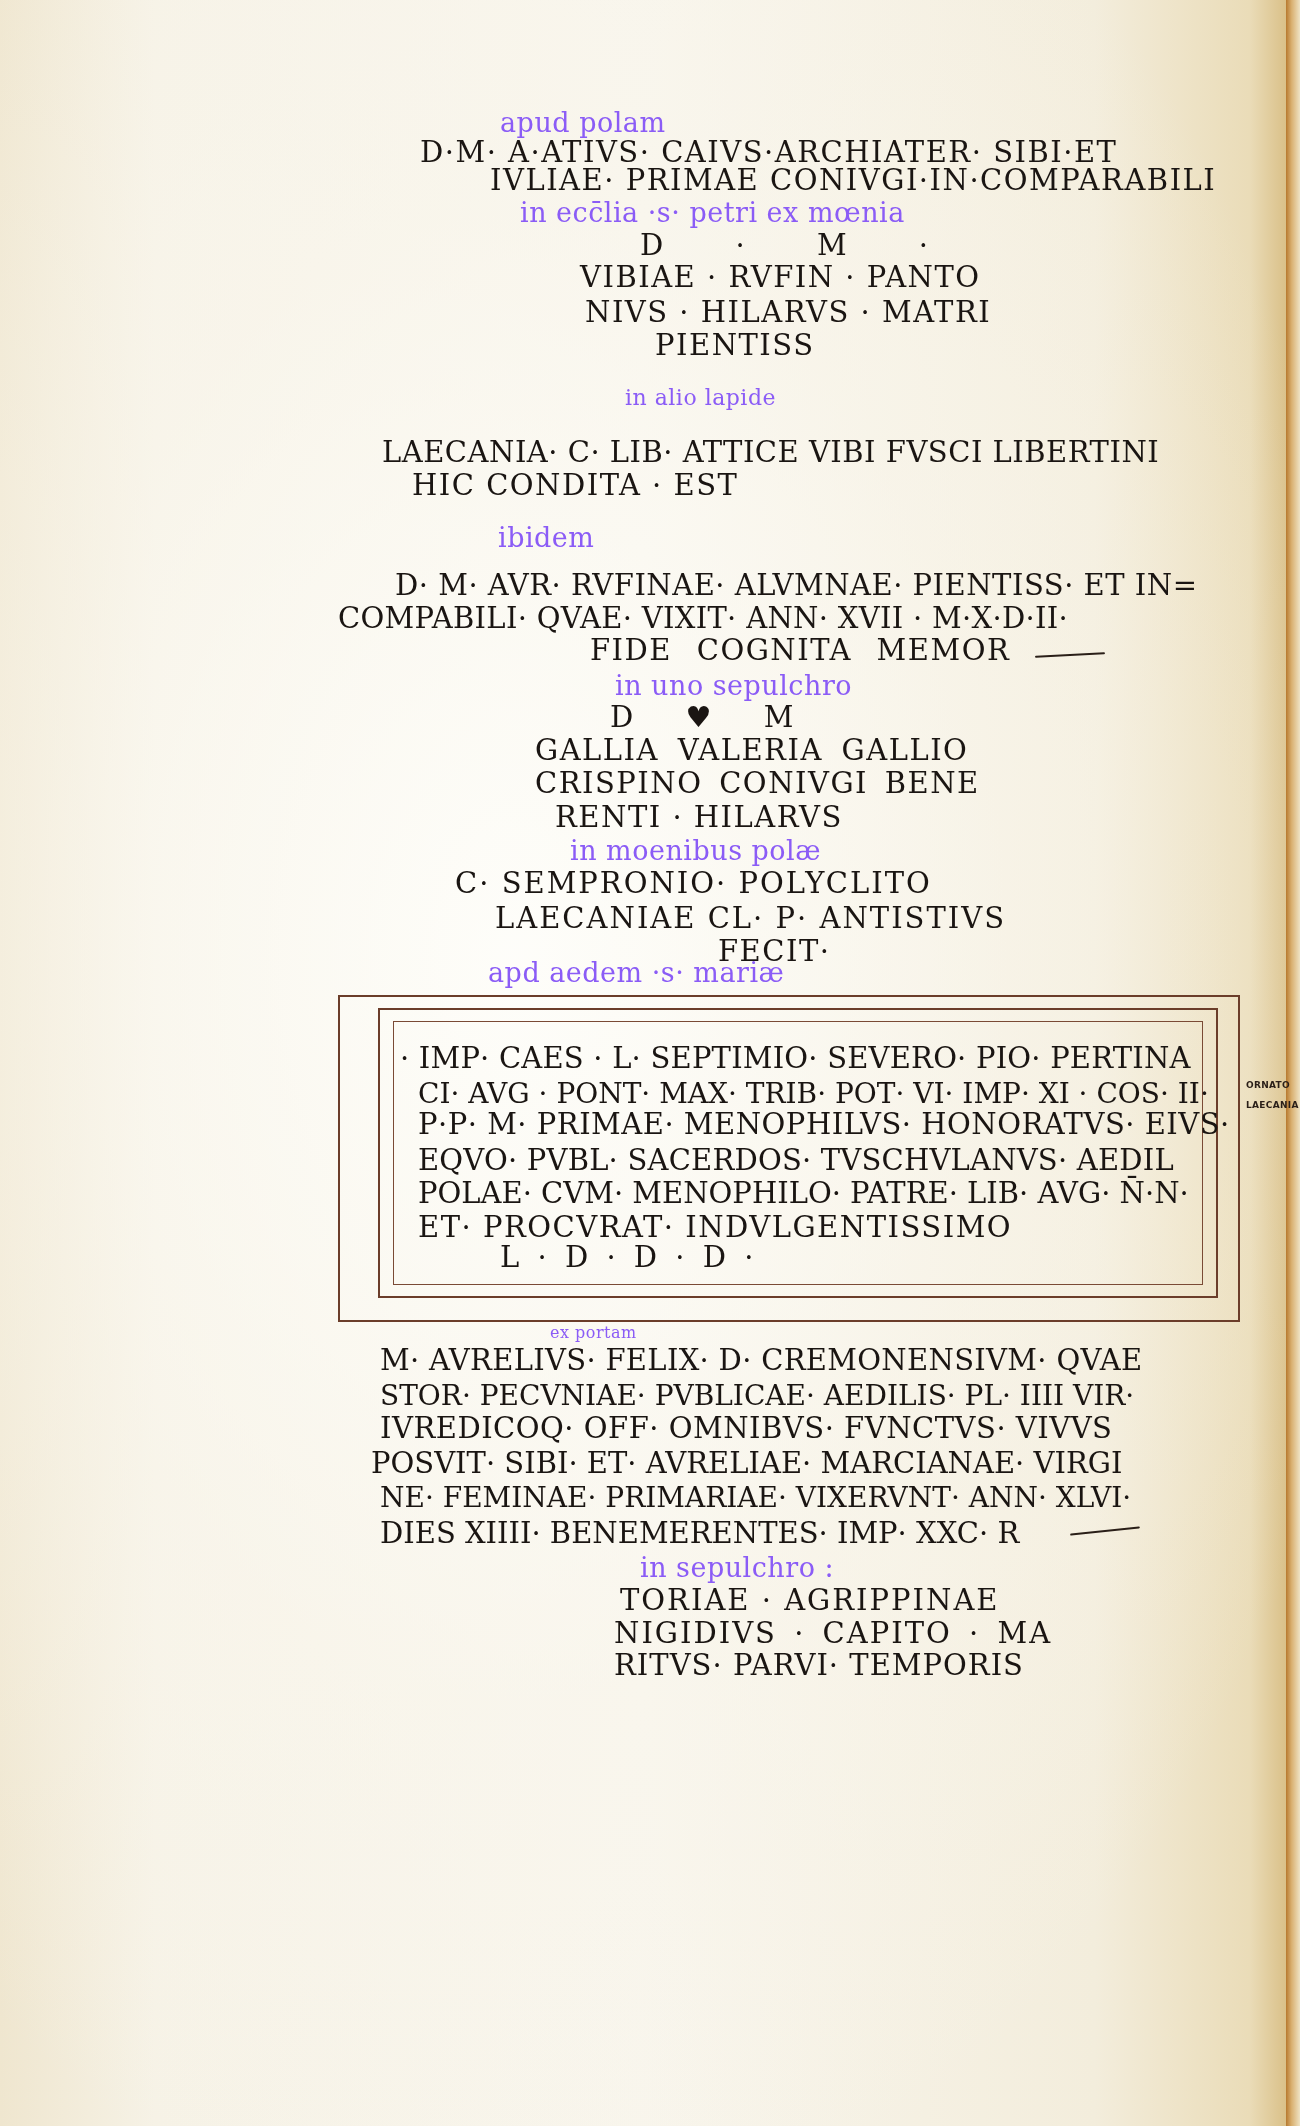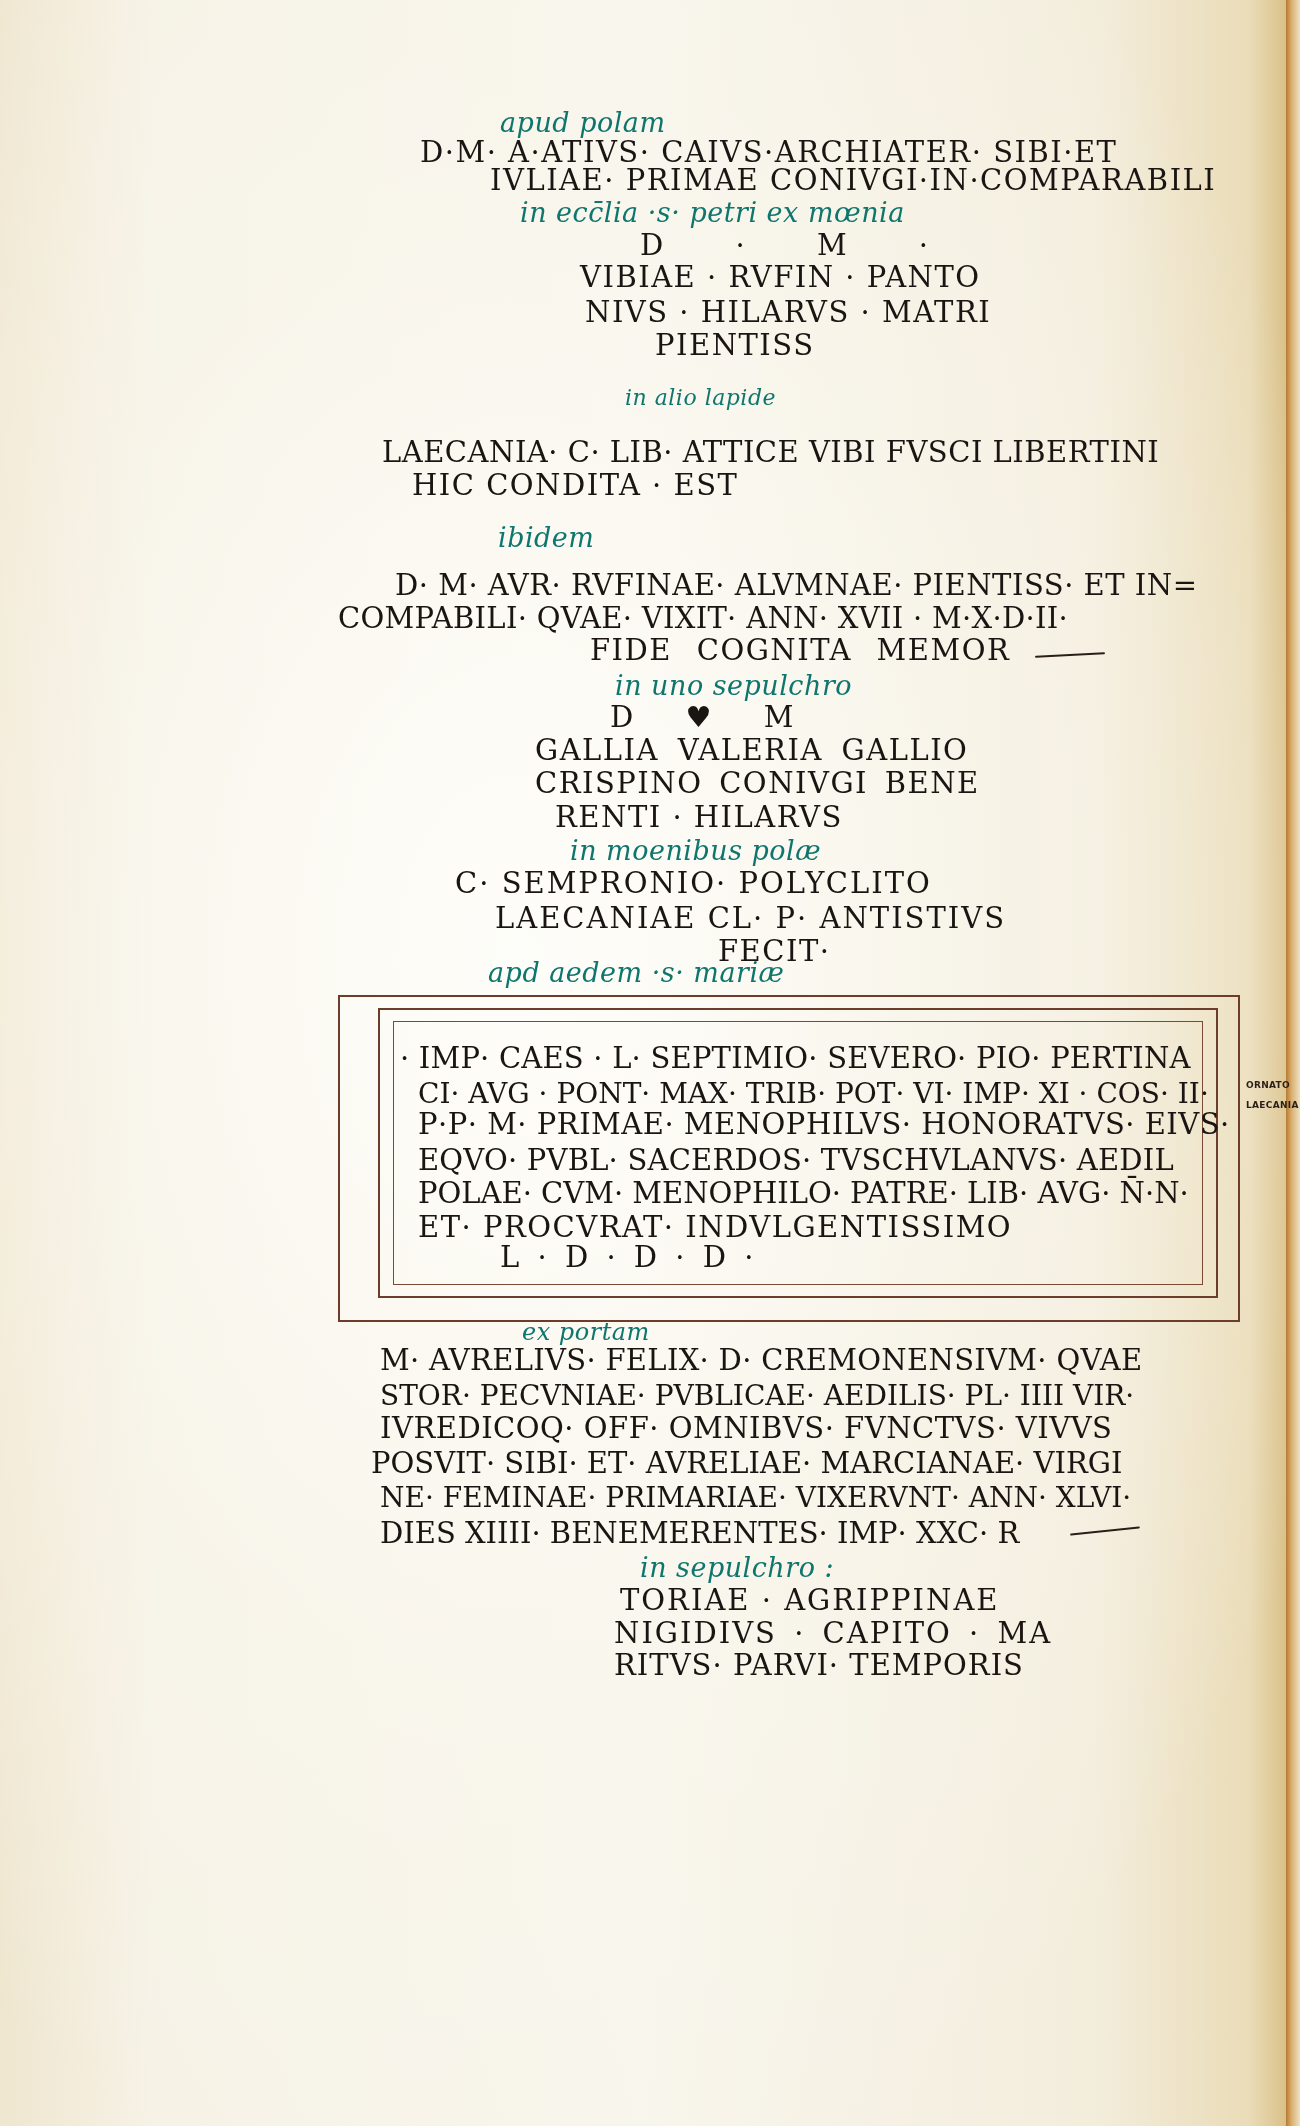--- a/index.html
+++ b/index.html
@@ -18,22 +18,22 @@
     background: linear-gradient(90deg, #b7792f 0%, #d9b070 40%, #efe3c4 100%);
   }
   .ln {
     position:absolute; white-space:nowrap;
     font-family:"DejaVu Serif", serif;
     color:#1a1512; letter-spacing:1.5px;
     transform: translateY(-50%);
   }
   .cap { font-size:29px; font-variant: normal; }
   .rub {
-    font-family:"DejaVu Serif", serif; font-style:italic;
-    color:#0f766e; font-size:27px; letter-spacing:0.5px;
+    font-family:"DejaVu Serif", serif; 
+    color:#8b5cf6; font-size:27px; letter-spacing:0.5px;
   }
   .box-outer {
     position:absolute; left:338px; top:995px; width:902px; height:327px;
     border:2px solid #6b3d2a; box-sizing:border-box;
   }
   .box-bevel {
     position:absolute; left:378px; top:1008px; width:840px; height:290px;
     border:2px solid #6b3d2a; box-sizing:border-box;
   }
   .box-inner {
@@ -92,21 +92,21 @@
 <div class="ln cap" style="left:400px;top:1058px;letter-spacing:0.2px">· IMP· CAES · L· SEPTIMIO· SEVERO· PIO· PERTINA</div>
 <div class="ln cap" style="left:418px;top:1093px;letter-spacing:0px;font-size:28px">CI· AVG · PONT· MAX· TRIB· POT· VI· IMP· XI · COS· II·</div>
 <div class="ln cap" style="left:418px;top:1124px;letter-spacing:0.5px">P·P· M· PRIMAE· MENOPHILVS· HONORATVS· EIVS·</div>
 <div class="ln cap" style="left:418px;top:1160px;letter-spacing:0.2px">EQVO· PVBL· SACERDOS· TVSCHVLANVS· AEDIL</div>
 <div class="ln cap" style="left:418px;top:1193px;letter-spacing:0px">POLAE· CVM· MENOPHILO· PATRE· LIB· AVG· N̄·N·</div>
 <div class="ln cap" style="left:418px;top:1227px">ET· PROCVRAT· INDVLGENTISSIMO</div>
 <div class="ln cap" style="left:500px;top:1257px;word-spacing:6px">L · D · D · D ·</div>
 <div class="margin-note" style="top:1080px">ORNATO</div>
 <div class="margin-note" style="top:1100px">LAECANIA</div>
 
-<div class="ln rub" style="left:522px;top:1332px;font-size:24px">ex portam</div>
+<div class="ln rub" style="left:550px;top:1332px;font-size:16px">ex portam</div>
 <div class="ln cap" style="left:380px;top:1360px;letter-spacing:0.3px">M· AVRELIVS· FELIX· D· CREMONENSIVM· QVAE</div>
 <div class="ln cap" style="left:380px;top:1395px;letter-spacing:0px;font-size:28px">STOR· PECVNIAE· PVBLICAE· AEDILIS· PL· IIII VIR·</div>
 <div class="ln cap" style="left:380px;top:1428px;letter-spacing:0.5px">IVREDICOQ· OFF· OMNIBVS· FVNCTVS· VIVVS</div>
 <div class="ln cap" style="left:371px;top:1463px;letter-spacing:0px">POSVIT· SIBI· ET· AVRELIAE· MARCIANAE· VIRGI</div>
 <div class="ln cap" style="left:380px;top:1497px;letter-spacing:0px;font-size:28px">NE· FEMINAE· PRIMARIAE· VIXERVNT· ANN· XLVI·</div>
 <div class="ln cap" style="left:380px;top:1533px;letter-spacing:0px">DIES XIIII· BENEMERENTES· IMP· XXC· R</div>
 <div class="flourish" style="left:1070px;top:1530px;width:70px;transform:rotate(-6deg)"></div>
 
 <div class="ln rub" style="left:640px;top:1567px">in sepulchro :</div>
 <div class="ln cap" style="left:620px;top:1600px;letter-spacing:2px">TORIAE · AGRIPPINAE</div>

